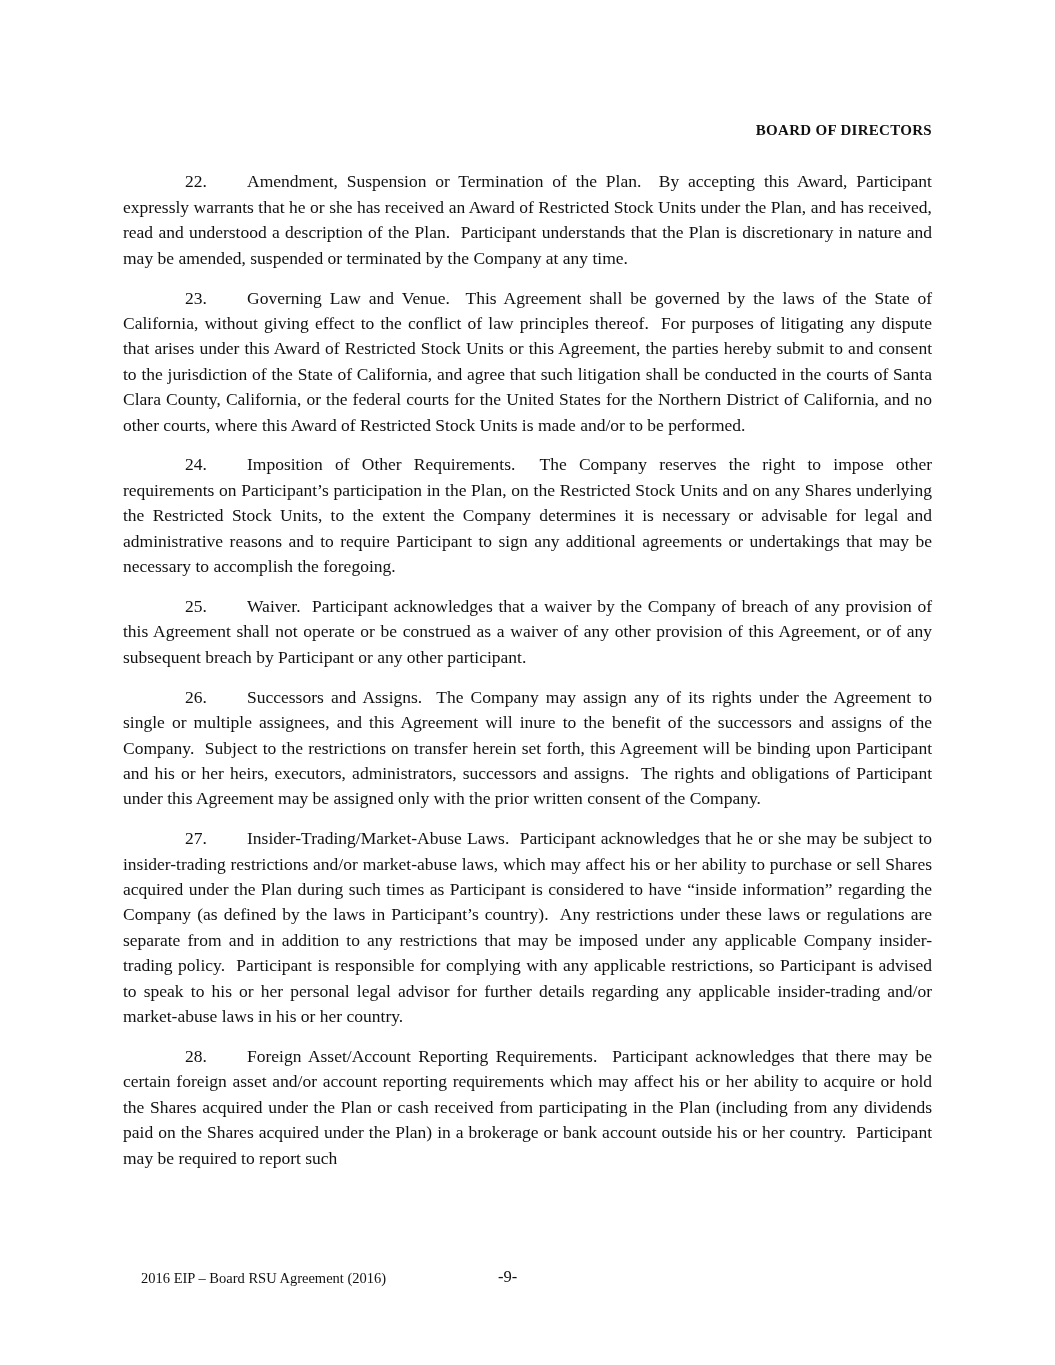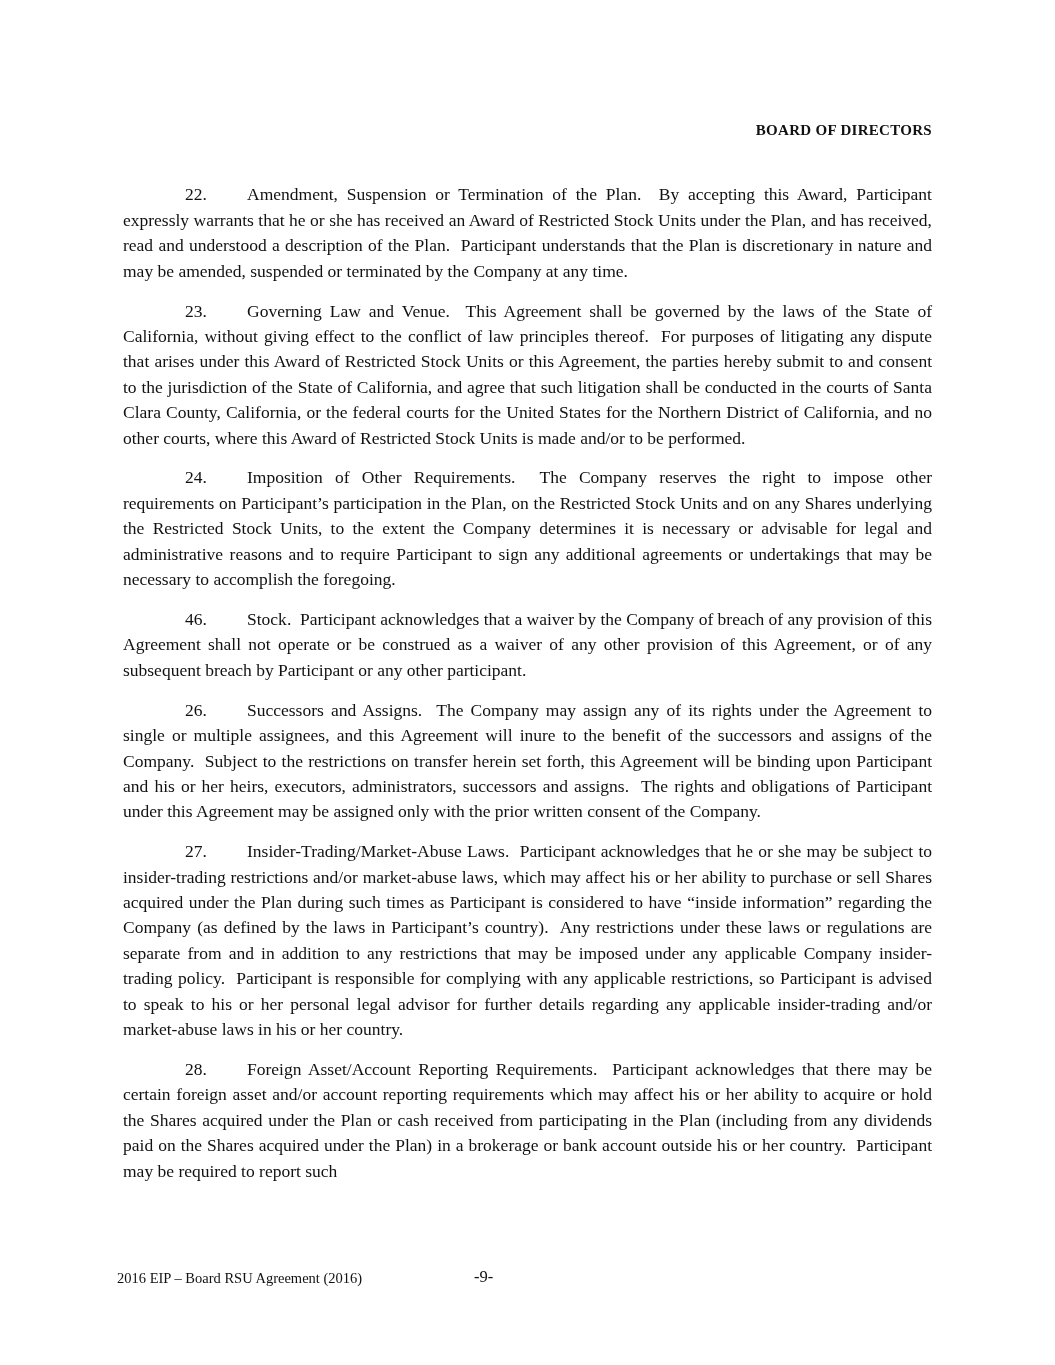--- a/index.html
+++ b/index.html
@@ -19,41 +19,41 @@
     line-height: 25.4px;
     box-sizing: border-box;
     padding: 118px 123px 0 123px;
     overflow: hidden;
   }
   .doc-header {
     text-align: right;
     font-weight: bold;
     font-size: 15px;
     letter-spacing: 0.3px;
-    margin-bottom: 39px;
+    margin-bottom: 26px;
   }
   .para {
     text-align: justify;
     text-indent: 62px;
     margin: 0 0 14.5px 0;
     white-space: pre-wrap;
   }
   .pnum {
     display: inline-block;
     width: 62px;
     text-indent: 0;
     font-family: Liberation Serif, serif;
   }
   .phead {
     text-underline-offset: 2px;
   }
   .doc-footer {
     position: absolute;
     top: 1266px;
-    left: 117px;
+    left: 141px;
     right: 123px;
     height: 24px;
     font-size: 14.5px;
   }
   .footer-page {
     position: absolute;
     left: 357px;
     top: -2px;
     font-size: 16.5px;
   }
@@ -65,21 +65,21 @@
 
   <div class="doc-header">BOARD OF DIRECTORS</div>
 
   <div>
     <p class="para"><span class="pnum">22.</span><span class="phead">Amendment, Suspension or Termination of the Plan</span><span>.  By accepting this Award, Participant expressly warrants that he or she has received an Award of Restricted Stock Units under the Plan, and has received, read and understood a description of the Plan.  Participant understands that the Plan is discretionary in nature and may be amended, suspended or terminated by the Company at any time.</span></p>
 
     <p class="para"><span class="pnum">23.</span><span class="phead">Governing Law and Venue</span><span>.  This Agreement shall be governed by the laws of the State of California, without giving effect to the conflict of law principles thereof.  For purposes of litigating any dispute that arises under this Award of Restricted Stock Units or this Agreement, the parties hereby submit to and consent to the jurisdiction of the State of California, and agree that such litigation shall be conducted in the courts of Santa Clara County, California, or the federal courts for the United States for the Northern District of California, and no other courts, where this Award of Restricted Stock Units is made and/or to be performed.</span></p>
 
     <p class="para"><span class="pnum">24.</span><span class="phead">Imposition of Other Requirements</span><span>.  The Company reserves the right to impose other requirements on Participant’s participation in the Plan, on the Restricted Stock Units and on any Shares underlying the Restricted Stock Units, to the extent the Company determines it is necessary or advisable for legal and administrative reasons and to require Participant to sign any additional agreements or undertakings that may be necessary to accomplish the foregoing.</span></p>
 
-    <p class="para"><span class="pnum">46.</span><span class="phead">Stock</span><span>.  Participant acknowledges that a waiver by the Company of breach of any provision of this Agreement shall not operate or be construed as a waiver of any other provision of this Agreement, or of any subsequent breach by Participant or any other participant.</span></p>
+    <p class="para"><span class="pnum">25.</span><span class="phead">Waiver</span><span>.  Participant acknowledges that a waiver by the Company of breach of any provision of this Agreement shall not operate or be construed as a waiver of any other provision of this Agreement, or of any subsequent breach by Participant or any other participant.</span></p>
 
     <p class="para"><span class="pnum">26.</span><span class="phead">Successors and Assigns</span><span>.  The Company may assign any of its rights under the Agreement to single or multiple assignees, and this Agreement will inure to the benefit of the successors and assigns of the Company.  Subject to the restrictions on transfer herein set forth, this Agreement will be binding upon Participant and his or her heirs, executors, administrators, successors and assigns.  The rights and obligations of Participant under this Agreement may be assigned only with the prior written consent of the Company.</span></p>
 
     <p class="para"><span class="pnum">27.</span><span class="phead">Insider-Trading/Market-Abuse Laws</span><span>.  Participant acknowledges that he or she may be subject to insider-trading restrictions and/or market-abuse laws, which may affect his or her ability to purchase or sell Shares acquired under the Plan during such times as Participant is considered to have “inside information” regarding the Company (as defined by the laws in Participant’s country).  Any restrictions under these laws or regulations are separate from and in addition to any restrictions that may be imposed under any applicable Company insider-trading policy.  Participant is responsible for complying with any applicable restrictions, so Participant is advised to speak to his or her personal legal advisor for further details regarding any applicable insider-trading and/or market-abuse laws in his or her country.</span></p>
 
     <p class="para"><span class="pnum">28.</span><span class="phead">Foreign Asset/Account Reporting Requirements</span><span>.  Participant acknowledges that there may be certain foreign asset and/or account reporting requirements which may affect his or her ability to acquire or hold the Shares acquired under the Plan or cash received from participating in the Plan (including from any dividends paid on the Shares acquired under the Plan) in a brokerage or bank account outside his or her country.  Participant may be required to report such</span></p>
   </div>
 
   <div class="doc-footer">
     <span>2016 EIP – Board RSU Agreement (2016)</span>

